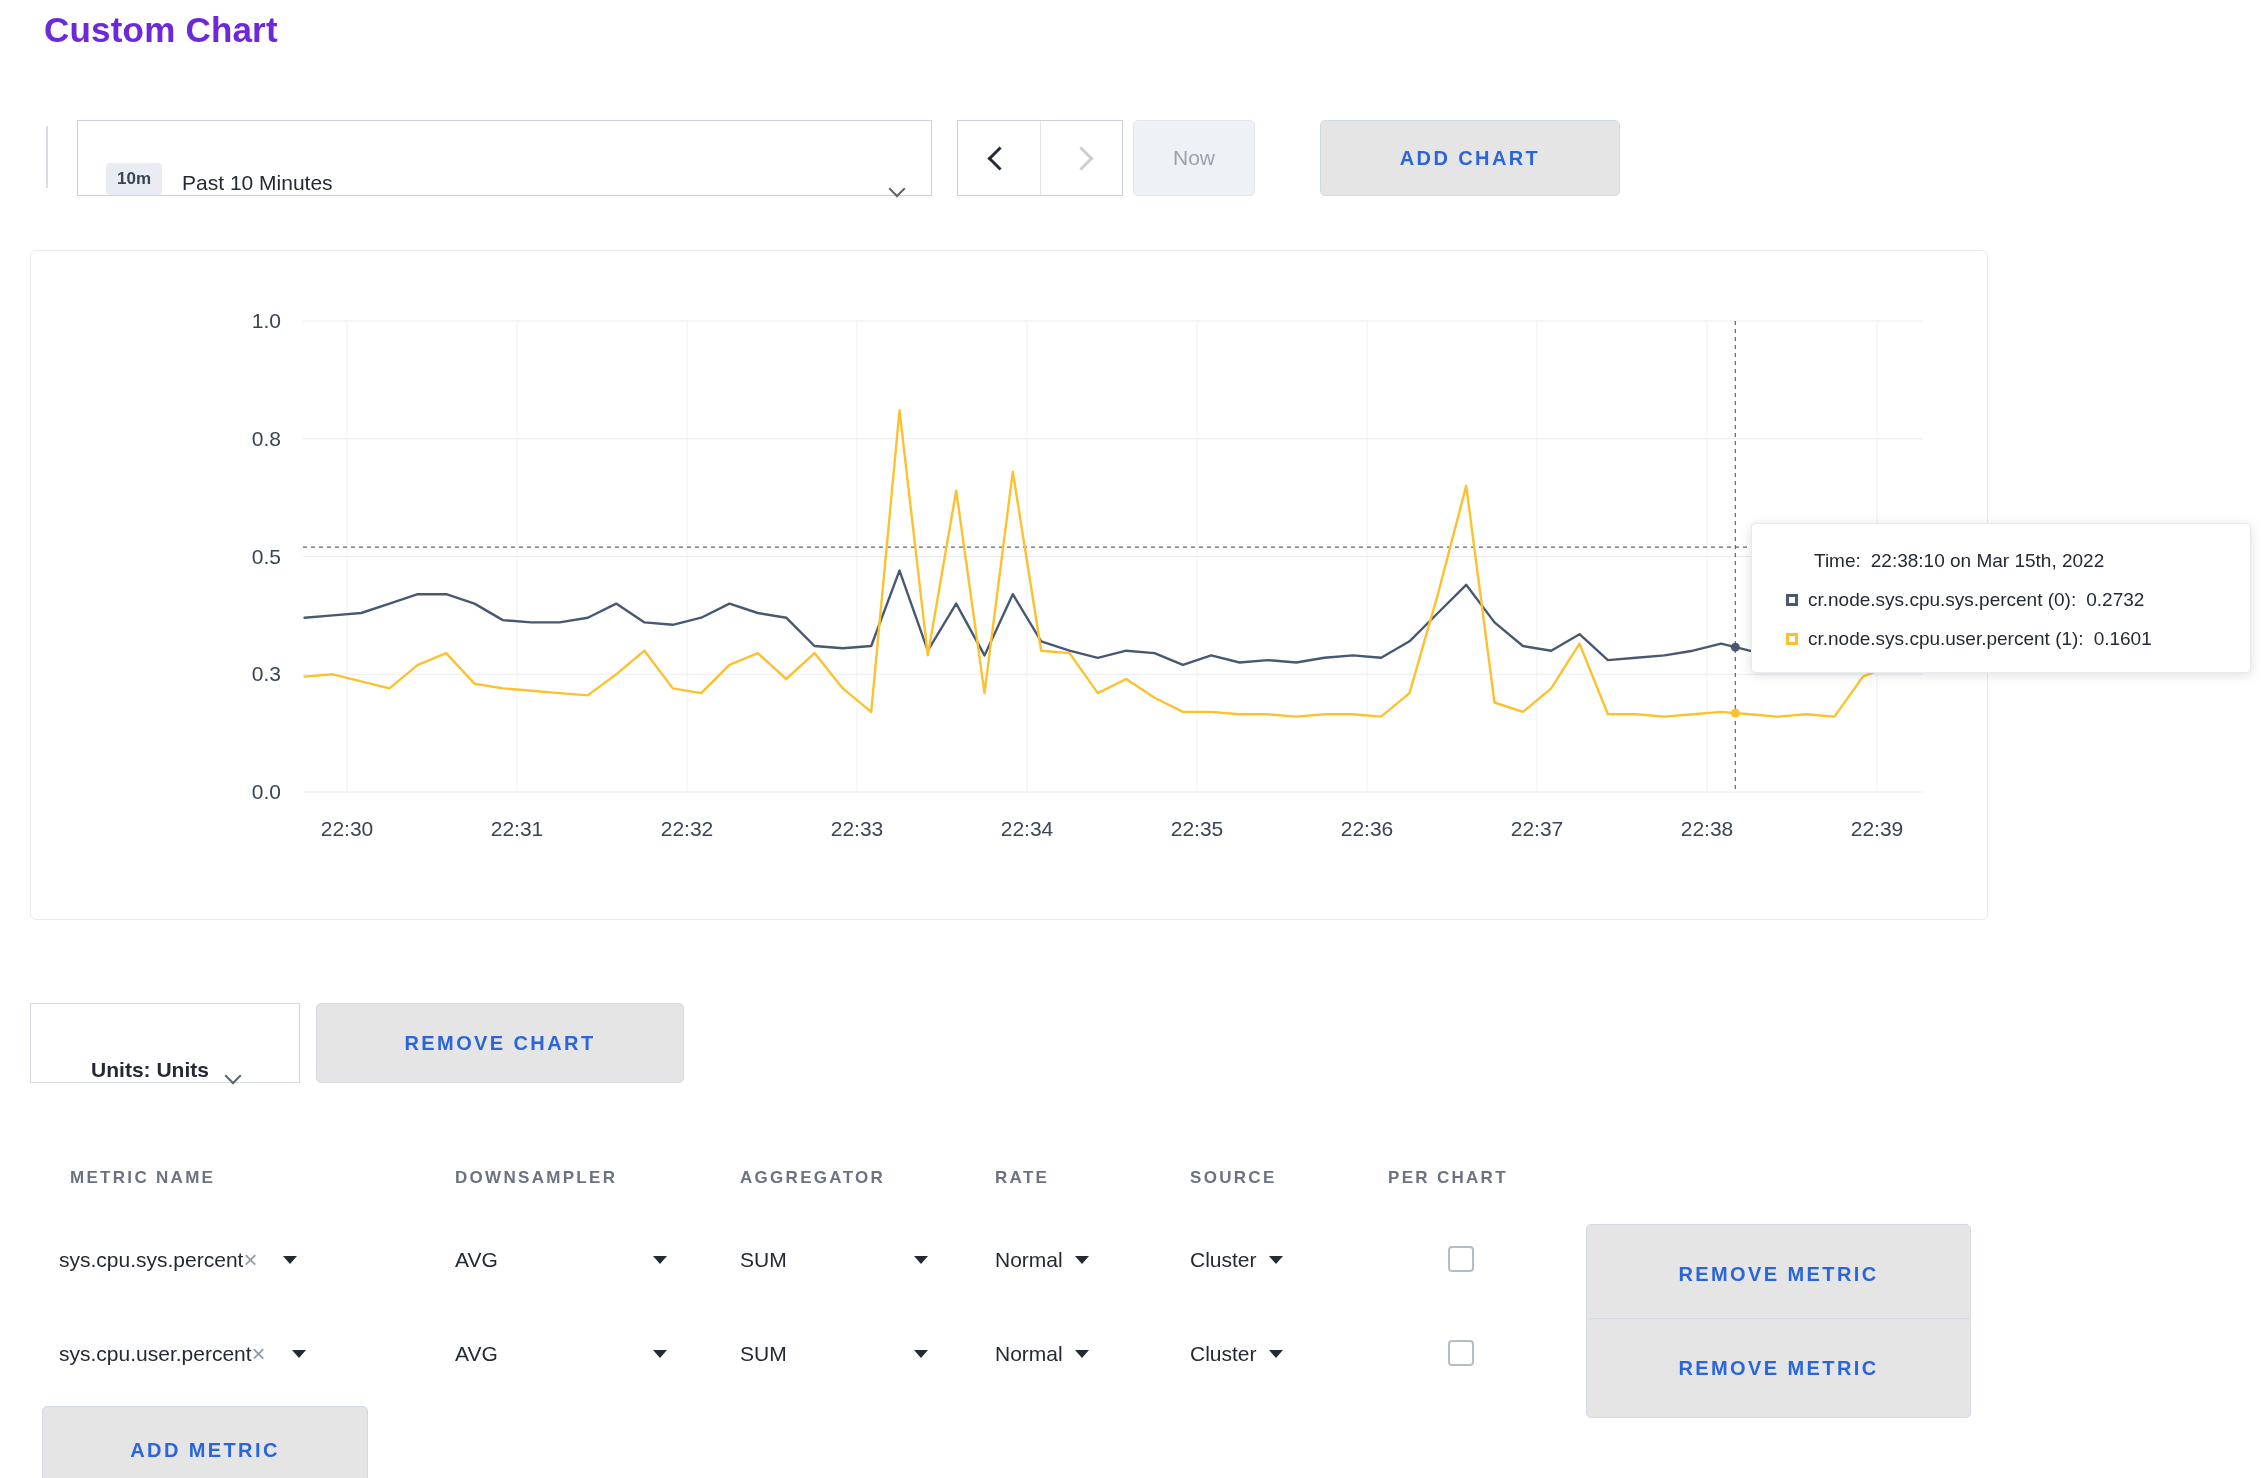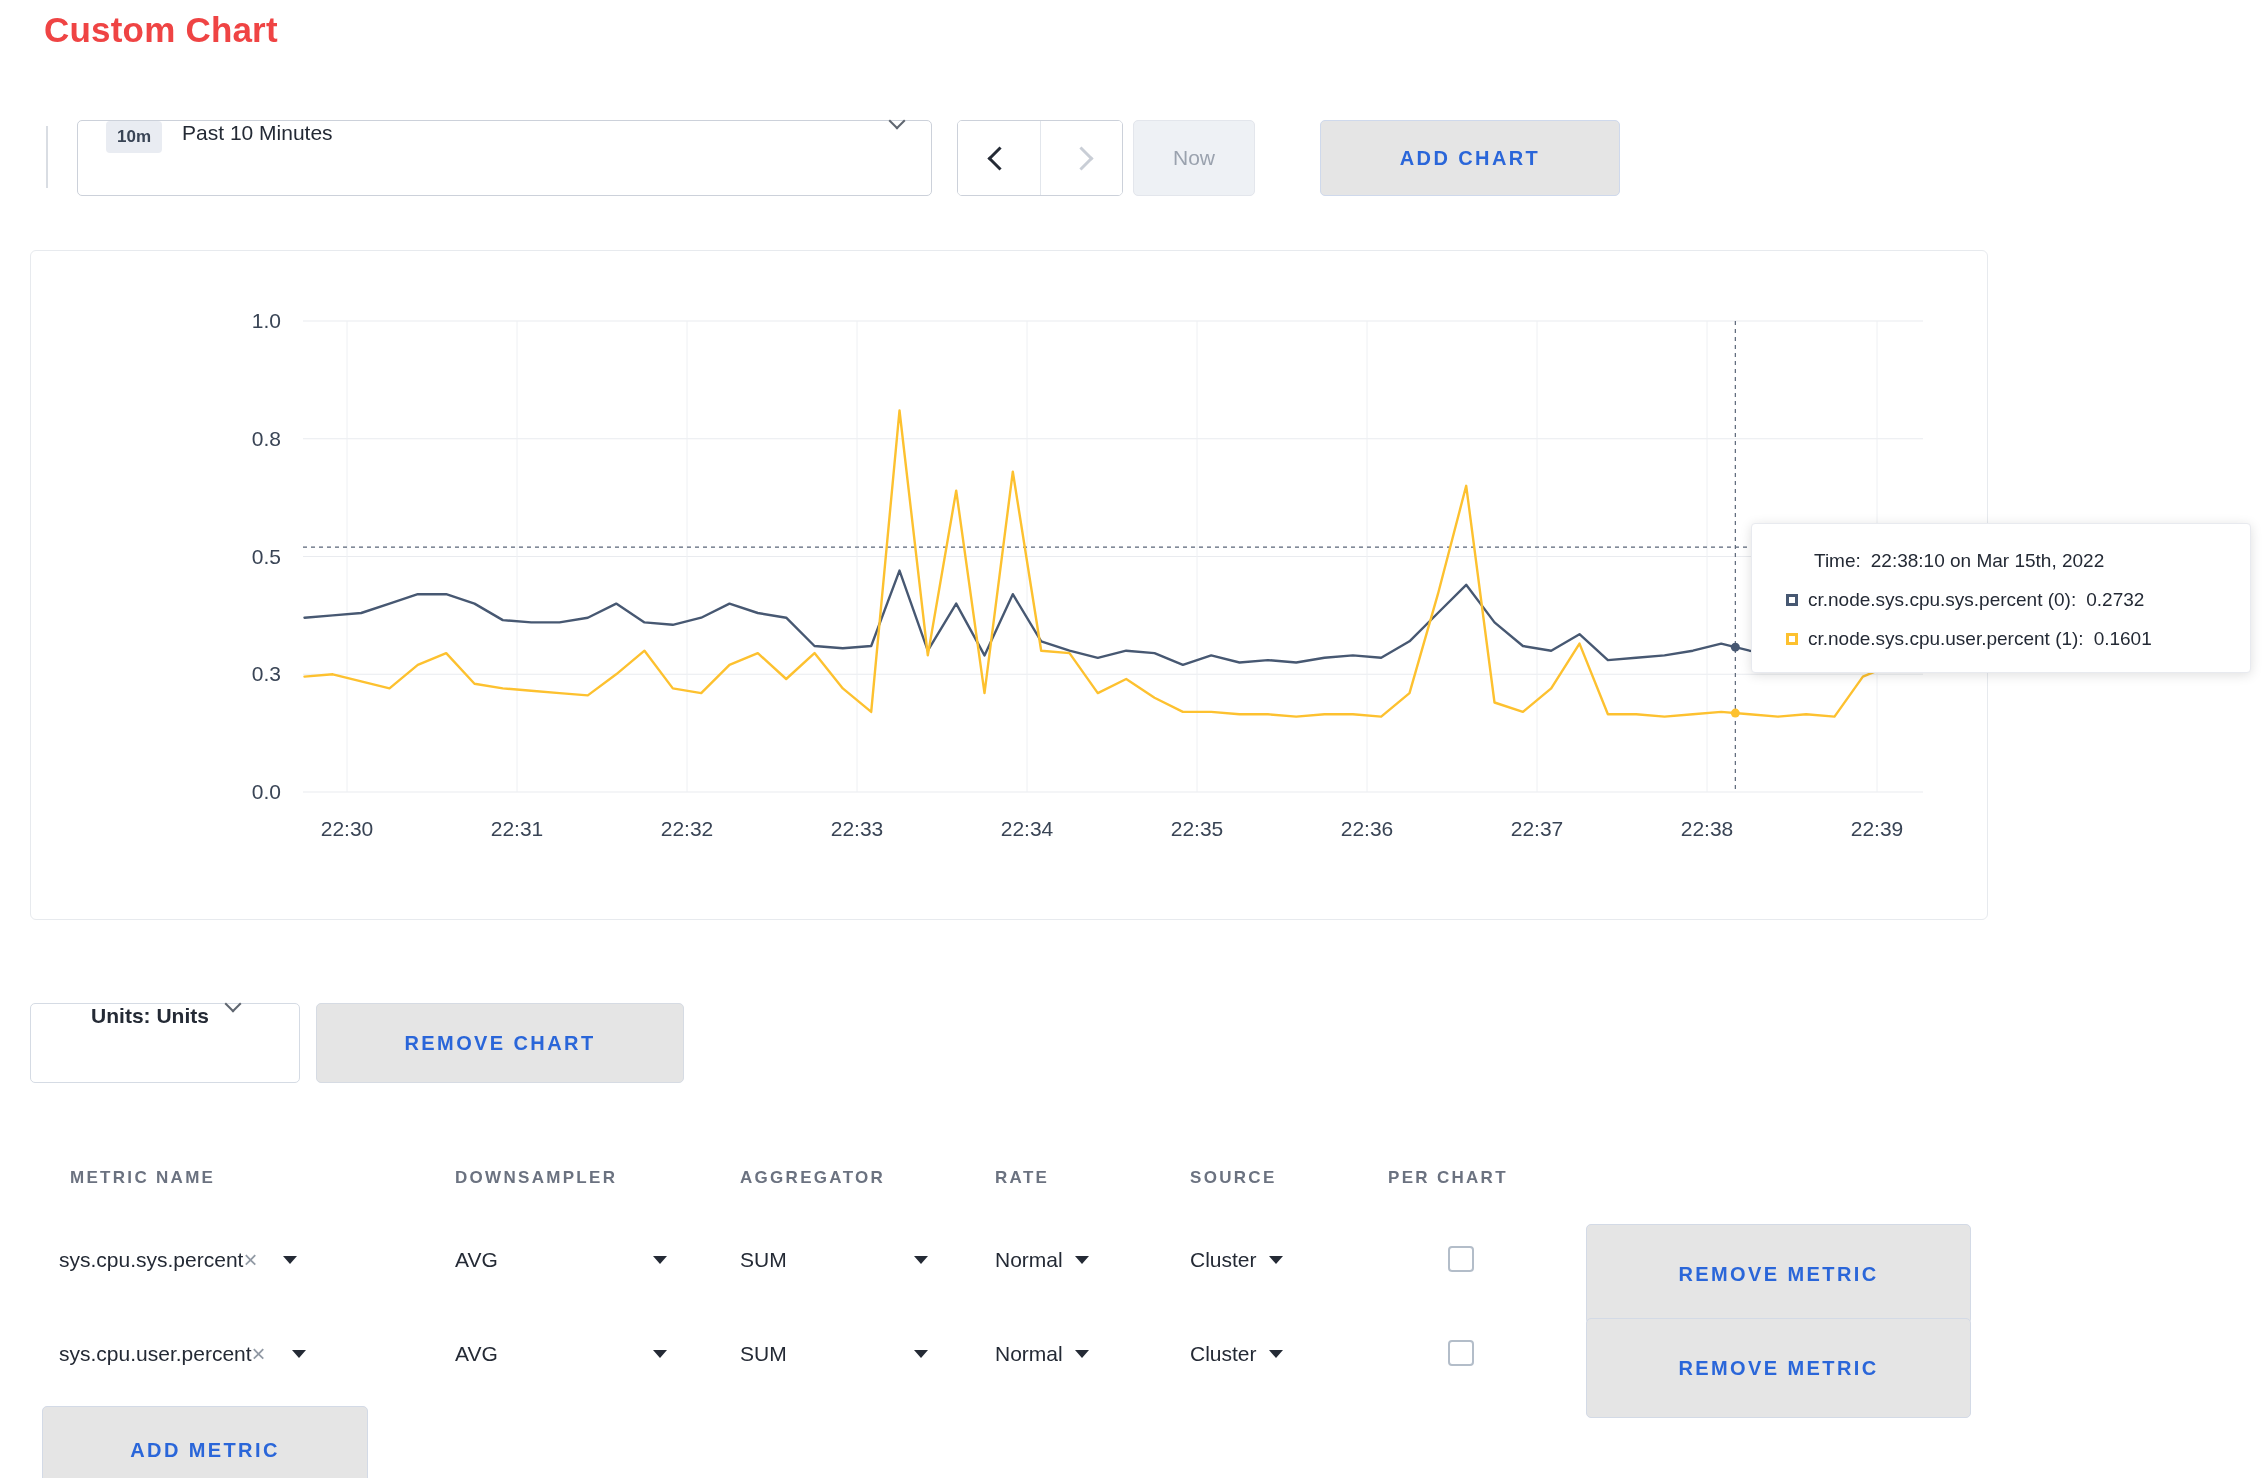--- a/index.html
+++ b/index.html
@@ -8,29 +8,29 @@
     position: relative;
     background: #ffffff;
     font-family: "Liberation Sans", "DejaVu Sans", sans-serif;
     color: #242a35;
   }
   .abs { position: absolute; }
 
   
   #page-title {
     left: 44px; top: 10px;
-    font-size: 35px; font-weight: 600; color: #ef4444; letter-spacing: .2px;
+    font-size: 35px; font-weight: 600; color: #6d28d9; letter-spacing: .2px;
   }
 
   
   #left-rule { left: 46px; top: 126px; width: 2px; height: 62px; background: #d9dde3; }
 
   .ctrl {
-    display: flex; align-items: flex-start;
-    background: #fff; border: 1px solid #ccd1da; border-radius: 5px;
+    display: flex; align-items: flex-end;
+    background: #fff; border: 1px solid #ccd1da; border-radius: 0;
   }
   #time-select { left: 77px; top: 120px; width: 855px; height: 76px; padding: 0 28px; cursor: pointer; }
   .badge {
     background: #e9ecf2; color: #394455; font-size: 17px; font-weight: 700;
     border-radius: 4px; padding: 6px 11px; margin-right: 20px;
   }
   #time-select .label { font-size: 21px; color: #242a35; }
   #time-select .spacer { flex: 1; }
 
   .arrow { border: solid #5f6670; border-width: 0 2px 2px 0; display: inline-block; padding: 5px; }

